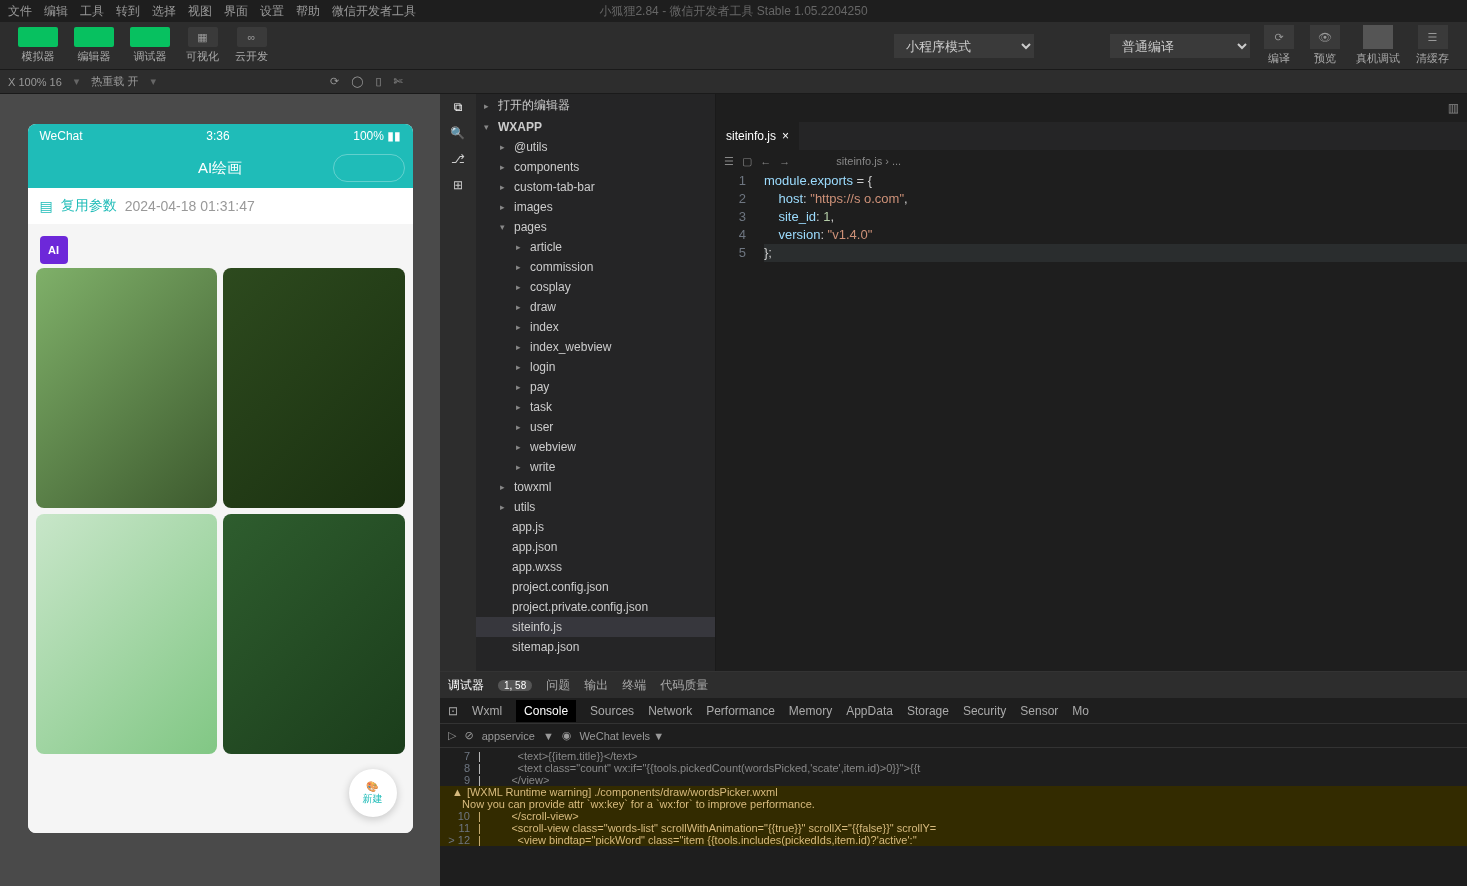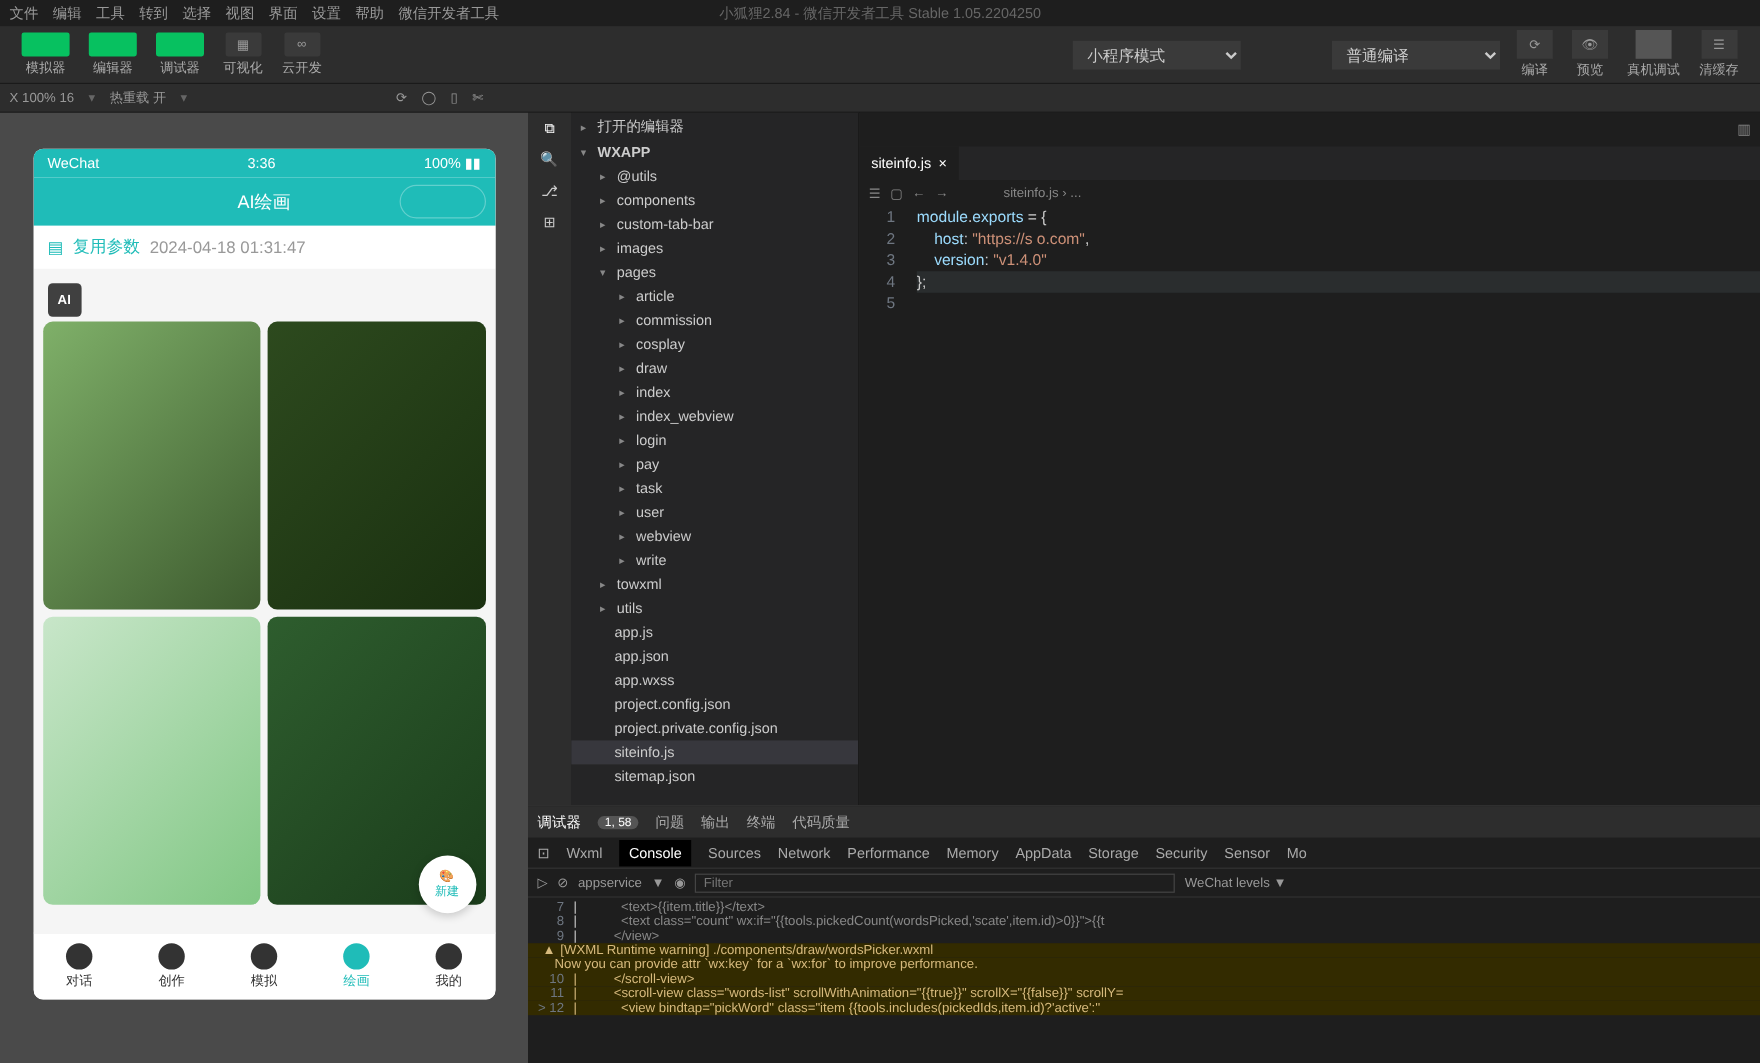--- a/index.html
+++ b/index.html
@@ -15,21 +15,21 @@
 .icon-btn{width:30px;height:24px;background:#3a3a3a;display:flex;align-items:center;justify-content:center;color:#999;cursor:pointer}
 .zoom-bar{height:24px;background:#2d2d2d;display:flex;align-items:center;padding:0 8px;gap:12px;font-size:11px;color:#999;border-bottom:1px solid #1a1a1a}
 .main{display:flex;height:calc(100% - 94px)}
 .simulator{width:440px;background:#4a4a4a;display:flex;align-items:flex-start;justify-content:center;padding-top:30px}
 .phone{width:385px;height:709px;background:#fff;border-radius:8px;overflow:hidden;display:flex;flex-direction:column}
 .phone-status{height:24px;background:#1fbcb8;color:#fff;display:flex;align-items:center;justify-content:space-between;padding:0 12px;font-size:12px}
 .phone-header{height:40px;background:#1fbcb8;color:#fff;display:flex;align-items:center;justify-content:center;font-size:15px;position:relative}
 .phone-capsule{position:absolute;right:8px;width:72px;height:28px;border:1px solid rgba(255,255,255,0.3);border-radius:14px}
 .phone-sub{height:36px;background:#fff;display:flex;align-items:center;padding:0 12px;gap:8px;font-size:14px}
 .phone-content{flex:1;background:#f5f5f5;padding:8px;position:relative;overflow:hidden}
-.ai-badge{position:absolute;left:12px;top:12px;width:28px;height:28px;background:#404040;color:#fff;border-radius:4px;display:flex;align-items:center;justify-content:center;font-size:11px;font-weight:bold;z-index:2}
+.ai-badge{position:absolute;left:12px;top:12px;width:28px;height:28px;background:#6d28d9;color:#fff;border-radius:4px;display:flex;align-items:center;justify-content:center;font-size:11px;font-weight:bold;z-index:2}
 .grid{display:grid;grid-template-columns:1fr 1fr;gap:6px;margin-top:36px}
 .grid-img{background:linear-gradient(135deg,#7fb069,#3d5a2e);height:240px;border-radius:8px}
 .grid-img.g2{background:linear-gradient(135deg,#2d4a1e,#1a3010)}
 .grid-img.g3{background:linear-gradient(135deg,#c8e6c9,#81c784)}
 .grid-img.g4{background:linear-gradient(135deg,#2e5d2e,#1b3d1b)}
 .fab{position:absolute;right:16px;bottom:16px;width:48px;height:48px;background:#fff;border-radius:50%;display:flex;flex-direction:column;align-items:center;justify-content:center;color:#1fbcb8;font-size:10px;box-shadow:0 2px 8px rgba(0,0,0,0.2)}
 .phone-tabbar{height:56px;background:#fff;display:flex;border-top:1px solid #eee}
 .tab-item{flex:1;display:flex;flex-direction:column;align-items:center;justify-content:center;gap:2px;color:#333;font-size:11px}
 .tab-item.active{color:#1fbcb8}
 .tab-icon{width:22px;height:22px;background:#333;border-radius:50%}
@@ -167,42 +167,20 @@
           <div class="grid-img"></div>
           <div class="grid-img g2"></div>
           <div class="grid-img g3"></div>
           <div class="grid-img g4"></div>
         </div>
         <div class="fab">
             <span>🎨</span>
             <span>新建</span>
           </div>
       </div>
-      <div class="phone-tabbar">
-        <div class="tab-item">
-            <div class="tab-icon"></div>
-            <span>对话</span>
-          </div>
-        <div class="tab-item">
-            <div class="tab-icon"></div>
-            <span>创作</span>
-          </div>
-        <div class="tab-item">
-            <div class="tab-icon"></div>
-            <span>模拟</span>
-          </div>
-        <div class="tab-item active">
-            <div class="tab-icon"></div>
-            <span>绘画</span>
-          </div>
-        <div class="tab-item">
-            <div class="tab-icon"></div>
-            <span>我的</span>
-          </div>
-      </div>
     </div>
   </div>
 
   <div class="center">
     <div class="panels">
       <div class="activity-icons">
         <span style="color:#fff">⧉</span>
         <span>🔍</span>
         <span>⎇</span>
         <span>⊞</span>
@@ -339,20 +317,21 @@
           <div class="gutter">
             <div>1</div>
             <div>2</div>
             <div>3</div>
             <div>4</div>
             <div>5</div>
           </div>
           <div class="code-lines">
             <div><span class="k-blue">module</span>.<span class="k-blue">exports</span> = {</div>
             <div>&nbsp;&nbsp;&nbsp;&nbsp;<span class="k-blue">host</span>: <span class="k-string">"</span><span class="k-link">https://s            o.com</span><span class="k-string">"</span>,</div>
+            <div>&nbsp;&nbsp;&nbsp;&nbsp;<span class="k-blue">site_id</span>: <span class="k-green">1</span>,</div>
             <div>&nbsp;&nbsp;&nbsp;&nbsp;<span class="k-blue">version</span>: <span class="k-string">"<span>v1.4.0</span>"</span></div>
             <div style="background:#2a2d2e">};</div>
           </div>
         </div>
       </div>
     </div>
 
     <div class="devtools">
       <div class="dt-tabs">
         <span class="dt-tab active">调试器</span>
@@ -375,21 +354,20 @@
         <span class="dt-sub-tab">Security</span>
         <span class="dt-sub-tab">Sensor</span>
         <span class="dt-sub-tab">Mo</span>
       </div>
       <div class="dt-filter">
         <span>▷</span>
         <span>⊘</span>
         <span>appservice</span>
         <span>▼</span>
         <span>◉</span>
-        <input placeholder="Filter" style="">
         <span><span>WeChat levels</span> ▼</span>
       </div>
       <div class="console-out">
         <div class="con-line"><span class="con-ln">7</span><span>|</span><span style="color:#888">            &lt;text&gt;{{item.title}}&lt;/text&gt;</span></div>
         <div class="con-line"><span class="con-ln">8</span><span>|</span><span style="color:#888">            &lt;text class="count" wx:if="{{tools.pickedCount(wordsPicked,'scate',item.id)&gt;0}}"&gt;{{t</span></div>
         <div class="con-line"><span class="con-ln">9</span><span>|</span><span style="color:#888">          &lt;/view&gt;</span></div>
         <div class="con-line con-warn"><span style="padding:0 4px">▲</span><span>[WXML Runtime warning] ./components/draw/wordsPicker.wxml</span></div>
         <div class="con-line con-warn"><span style="padding:0 4px"> </span><span> Now you can provide attr `wx:key` for a `wx:for` to improve performance.</span></div>
         <div class="con-line con-warn"><span class="con-ln">10</span><span>|</span><span>          &lt;/scroll-view&gt;</span></div>
         <div class="con-line con-warn"><span class="con-ln">11</span><span>|</span><span>          &lt;scroll-view class="words-list" scrollWithAnimation="{{true}}" scrollX="{{false}}" scrollY=</span></div>

